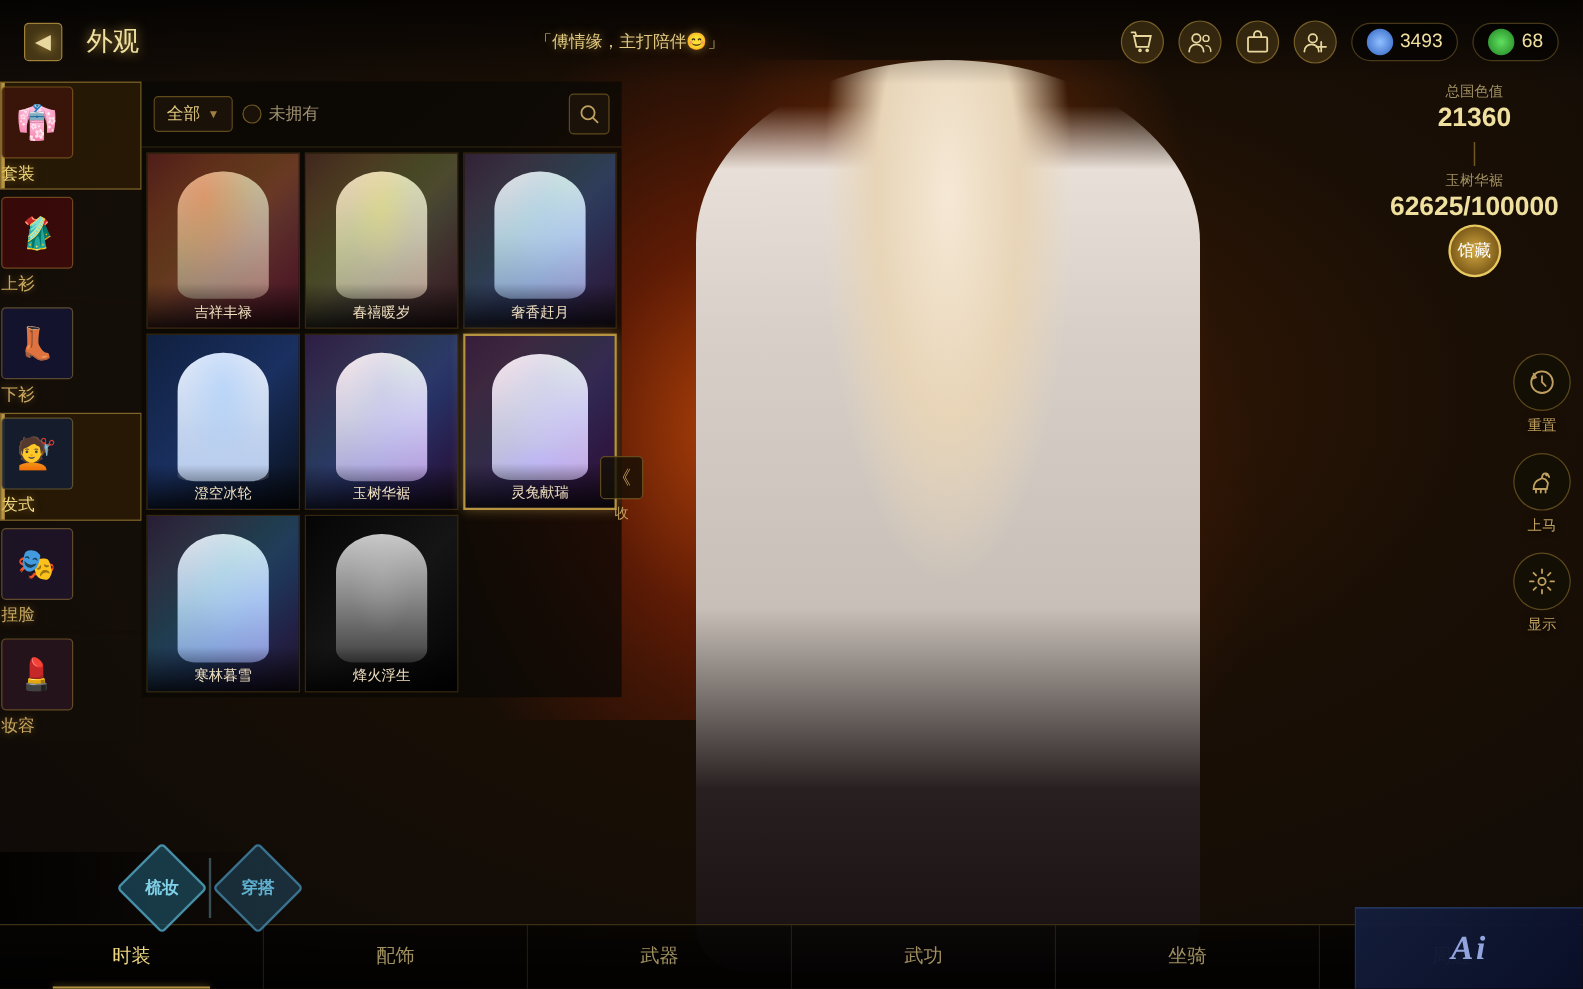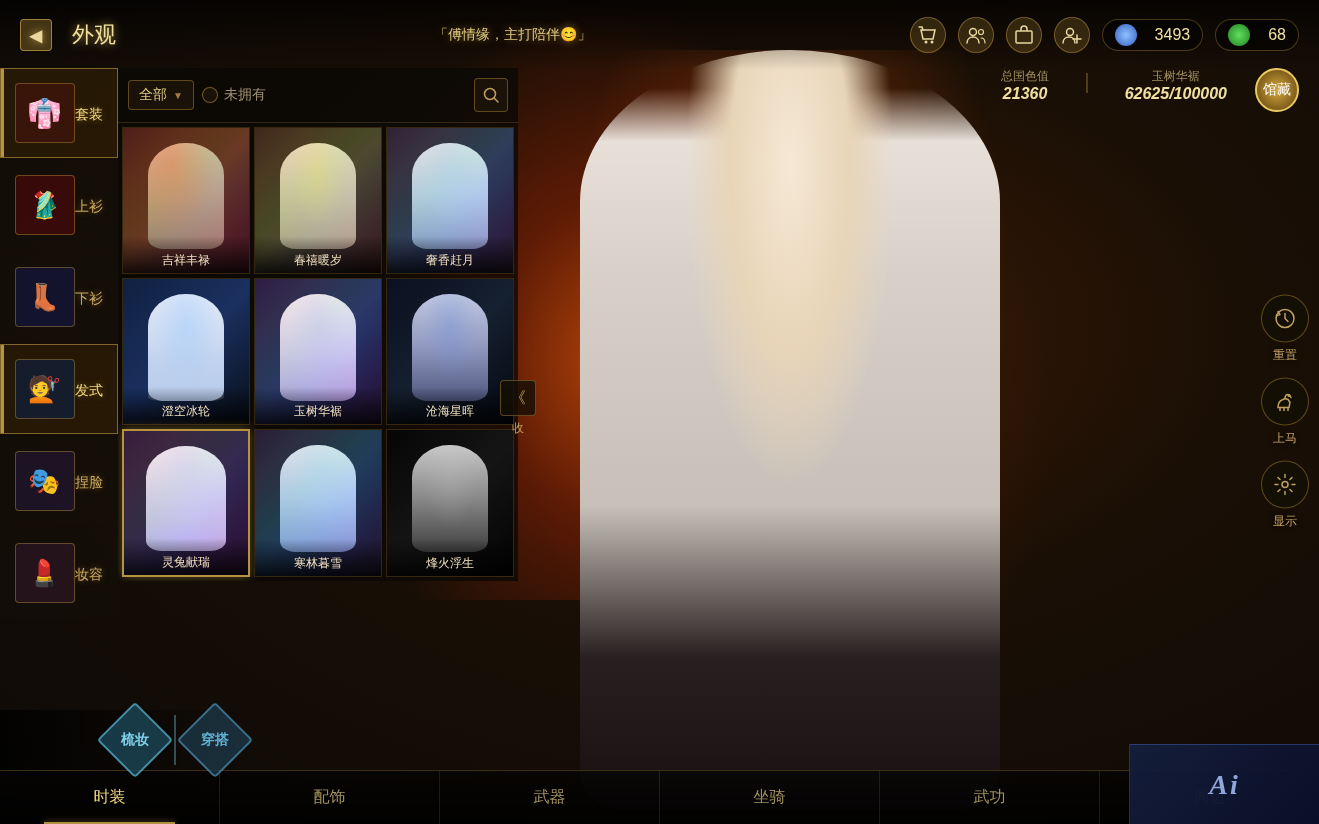--- a/index.html
+++ b/index.html
@@ -130,21 +130,21 @@
       align-items: center;
       justify-content: center;
       color: #e8d8a0;
       font-size: 14px;
       cursor: pointer;
     }
 
     .currency-box {
       display: flex;
       align-items: center;
-      gap: 18px;
+      gap: 6px;
       background: rgba(0,0,0,0.5);
       border: 1px solid rgba(220,180,80,0.3);
       border-radius: 20px;
       padding: 4px 12px;
       color: #f0e0a0;
       font-size: 16px;
     }
 
     .currency-icon {
       width: 22px;
@@ -160,39 +160,40 @@
       background: radial-gradient(circle, #60e060, #208020);
     }
 
     
     .stats-bar {
       position: absolute;
       top: 68px;
       right: 20px;
       z-index: 10;
       display: flex;
-      gap: 28px;
+      align-items: center;
+      gap: 2px;
       color: #e0c880;
       font-size: 13px;
+      flex-direction: column;
     }
 
     .stat-item {
       text-align: center;
     }
 
     .stat-label {
       color: #a09060;
       font-size: 12px;
     }
 
     .stat-value {
       color: #f0e0a0;
-      font-size: 16px;
+      font-size: 22px;
       font-weight: bold;
-      font-style: italic;
     }
 
     .stat-divider {
       color: rgba(200,160,60,0.5);
       font-size: 20px;
     }
 
     .collection-icon {
       width: 44px;
       height: 44px;
@@ -213,22 +214,21 @@
       left: 0;
       top: 68px;
       width: 118px;
       z-index: 10;
     }
 
     .sidebar-item {
       width: 100%;
       height: 90px;
       display: flex;
-      flex-direction: row;
-      align-items: center;
+      flex-direction: column;
       justify-content: center;
       cursor: pointer;
       border: 1px solid transparent;
       margin-bottom: 2px;
       position: relative;
       background: rgba(20,15,10,0.6);
     }
 
     .sidebar-item.active {
       background: rgba(40,25,5,0.9);
@@ -627,21 +627,21 @@
     .diamond-shape2 span {
       color: #60b0d0;
     }
 
     
     .ai-badge {
       position: absolute;
       bottom: 0;
       right: 0;
       width: 190px;
-      height: 80px;
+      height: 68px;
       z-index: 25;
       background: linear-gradient(135deg, rgba(20,30,60,0.95) 0%, rgba(10,15,40,0.98) 100%);
       border-top: 1px solid rgba(80,120,200,0.4);
       border-left: 1px solid rgba(80,120,200,0.3);
       display: flex;
       align-items: center;
       justify-content: center;
     }
 
     .ai-text {
@@ -854,30 +854,20 @@
         <div class="char-fig">
           <div style="width:60%;height:88%;background:linear-gradient(to bottom,#f0e8f8,#d8c8f0,#b0a0d8);border-radius:50% 50% 20% 20%/30% 30% 10% 10%;position:relative;">
             <div style="position:absolute;inset:0;background:radial-gradient(ellipse at 50% 30%,rgba(200,180,255,0.3) 0%,transparent 50%);border-radius:inherit;"></div>
           </div>
         </div>
         <div class="holographic"></div>
       </div>
       <div class="grid-item-label">玉树华裾</div>
     </div>
 
-    <div class="grid-item">
-      <div class="grid-item-bg item-bg-6">
-        <div class="char-fig">
-          <div style="width:60%;height:88%;background:linear-gradient(to bottom,#c0c8e0,#9098c0,#505880);border-radius:50% 50% 20% 20%/30% 30% 10% 10%;position:relative;">
-            <div style="position:absolute;inset:0;background:radial-gradient(ellipse at 50% 30%,rgba(100,140,220,0.3) 0%,transparent 50%);border-radius:inherit;"></div>
-          </div>
-        </div>
-      </div>
-      <div class="grid-item-label">沧海星晖</div>
-    </div>
 
     <div class="grid-item selected">
       <div class="grid-item-bg item-bg-7">
         <div class="char-fig">
           <div style="width:65%;height:88%;background:linear-gradient(to bottom,#f0e8f8,#d8c8f0,#c0b0e0);border-radius:50% 50% 20% 20%/30% 30% 10% 10%;position:relative;">
             <div style="position:absolute;inset:0;background:radial-gradient(ellipse at 50% 30%,rgba(220,200,255,0.5) 0%,transparent 60%);border-radius:inherit;"></div>
             <div style="position:absolute;bottom:5%;left:10%;right:10%;height:20%;background:radial-gradient(ellipse,rgba(200,180,255,0.5),transparent);"></div>
           </div>
         </div>
         <div class="holographic"></div>
@@ -954,24 +944,24 @@
   <div class="nav-item active">
     <span>时装</span>
   </div>
   <div class="nav-item">
     <span>配饰</span>
   </div>
   <div class="nav-item">
     <span>武器</span>
   </div>
   <div class="nav-item">
+    <span>武功</span>
+  </div>
+  <div class="nav-item">
     <span>坐骑</span>
-  </div>
-  <div class="nav-item">
-    <span>武功</span>
   </div>
   <div class="nav-item">
     <span>周边</span>
   </div>
 </div>
 
 <div class="bottom-left-actions">
   <div class="diamond-shape">
     <span>梳妆</span>
   </div>

